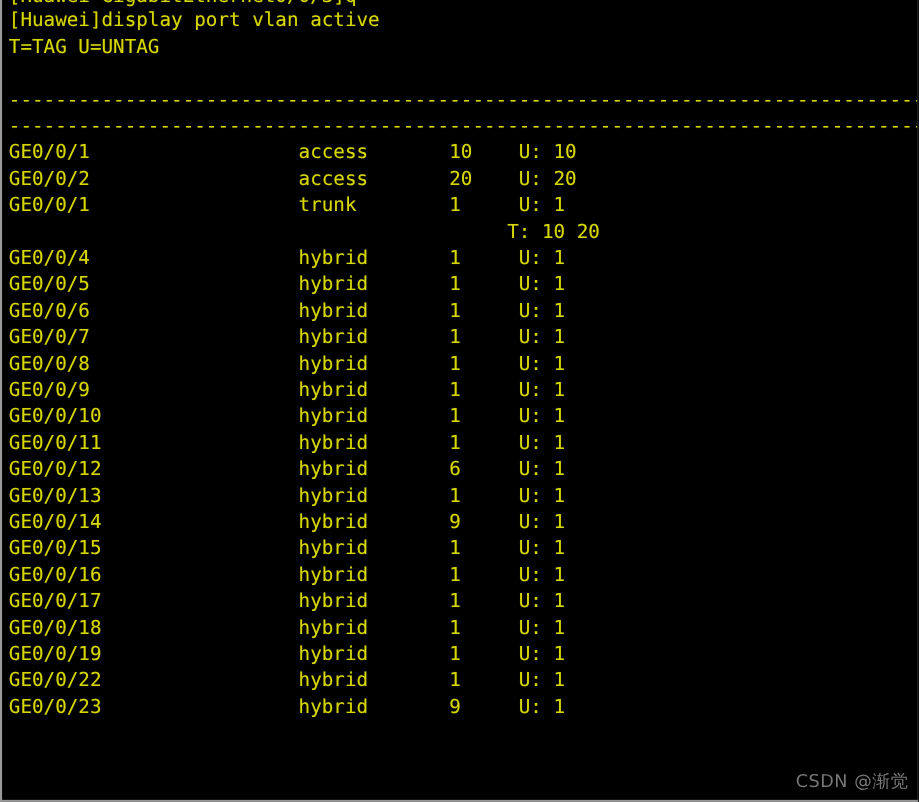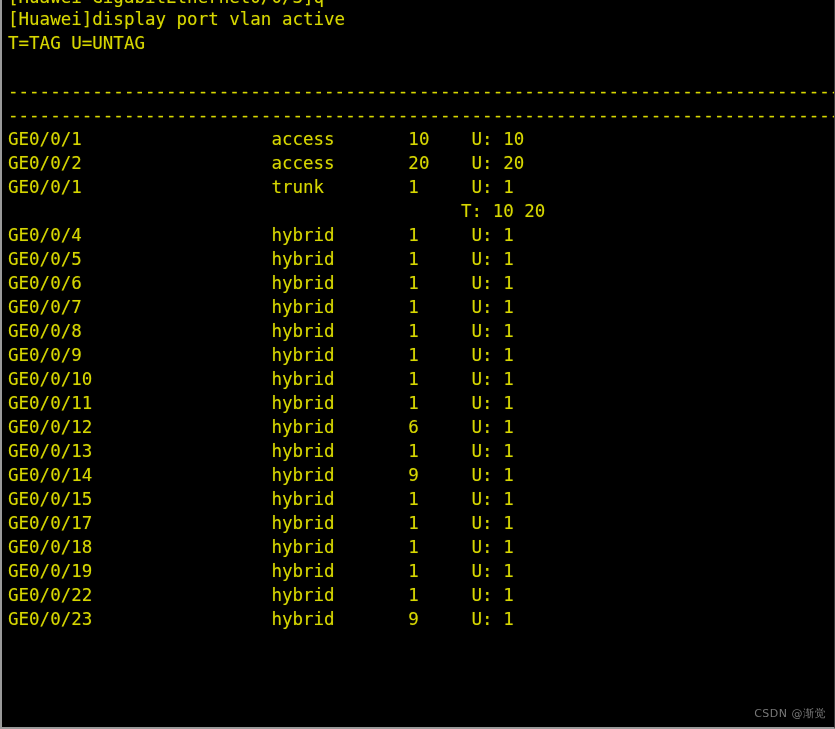--- a/index.html
+++ b/index.html
@@ -74,21 +74,21 @@
     color: #d7d700;
     overflow: hidden;
     text-overflow: clip;
   }
 
   #watermark {
     position: absolute;
     right: 8px;
     bottom: 6px;
     color: #8c8c8c;
-    font-size: 11px;
+    font-size: 16px;
     font-family: "DejaVu Sans", "Liberation Sans", sans-serif;
     letter-spacing: 0.5px;
     white-space: pre;
     opacity: 0.85;
     margin-top: 39px;
   }
 </style>
 </head>
 <body>
 
@@ -120,20 +120,21 @@
           <div class="cli-line">GE0/0/6                  hybrid       1     U: 1</div>
           <div class="cli-line">GE0/0/7                  hybrid       1     U: 1</div>
           <div class="cli-line">GE0/0/8                  hybrid       1     U: 1</div>
           <div class="cli-line">GE0/0/9                  hybrid       1     U: 1</div>
           <div class="cli-line">GE0/0/10                 hybrid       1     U: 1</div>
           <div class="cli-line">GE0/0/11                 hybrid       1     U: 1</div>
           <div class="cli-line">GE0/0/12                 hybrid       6     U: 1</div>
           <div class="cli-line">GE0/0/13                 hybrid       1     U: 1</div>
           <div class="cli-line">GE0/0/14                 hybrid       9     U: 1</div>
           <div class="cli-line">GE0/0/15                 hybrid       1     U: 1</div>
+          <div class="cli-line">GE0/0/16                 hybrid       1     U: 1</div>
           <div class="cli-line">GE0/0/17                 hybrid       1     U: 1</div>
           <div class="cli-line">GE0/0/18                 hybrid       1     U: 1</div>
           <div class="cli-line">GE0/0/19                 hybrid       1     U: 1</div>
           <div class="cli-line">GE0/0/22                 hybrid       1     U: 1</div>
           <div class="cli-line">GE0/0/23                 hybrid       9     U: 1</div>
         </div>
 
     </div>
 
   </div>

